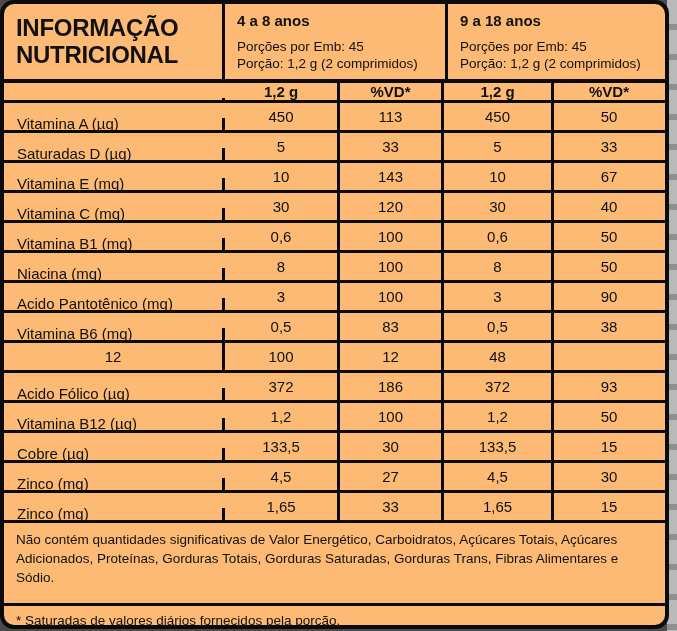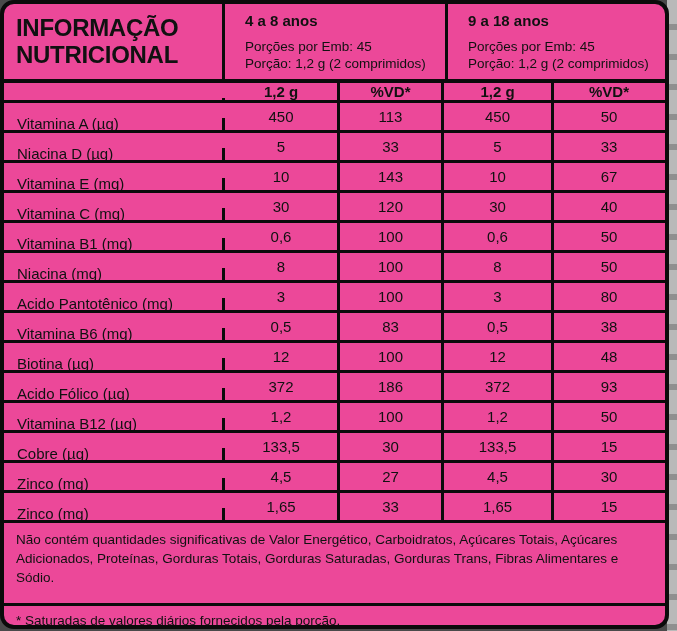--- a/index.html
+++ b/index.html
@@ -19,21 +19,21 @@
     background: repeating-linear-gradient(
       to bottom,
       #b9b9b9 0px, #b9b9b9 24px,
       #8f8f8f 24px, #8f8f8f 30px
     );
   }
 
   .card {
     position: absolute; top: 0; left: 0;
     width: 669px; height: 629px;
-    background: #ec4899;
+    background: #fdba74;
     border: 4px solid #0b0b0b;
     border-radius: 14px;
     overflow: hidden;
     display: flex;
     flex-direction: column;
   }
 
   
   .header {
     display: grid;
@@ -43,21 +43,21 @@
   }
   .title-cell {
     border-right: 3px solid #0b0b0b;
     display: flex; align-items: center;
     padding: 6px 10px 6px 12px;
   }
   .title-cell h1 {
     font-size: 24px; line-height: 1.15;
     font-weight: bold; letter-spacing: -0.3px;
   }
-  .age-cell { padding: 8px 8px 6px 20px; }
+  .age-cell { padding: 8px 8px 6px 12px; }
   .age-cell + .age-cell { border-left: 3px solid #0b0b0b; }
   .age-label { font-size: 15px; font-weight: bold; margin-bottom: 9px; }
   .age-sub { font-size: 13.5px; line-height: 1.28; }
 
   
   .grid-row {
     display: grid;
     grid-template-columns: 221px 115px 104px 110px 110px;
   }
   .grid-row > div {
@@ -133,21 +133,21 @@
     <div class="tbody">
   <div class="grid-row data-row">
     <div class="name">Vitamina A (µg)</div>
     <div>450</div>
     <div>113</div>
     <div>450</div>
     <div>50</div>
   </div>
 
   <div class="grid-row data-row">
-    <div class="name">Niacina D (µg)</div>
+    <div class="name">Saturadas D (µg)</div>
     <div>5</div>
     <div>33</div>
     <div>5</div>
     <div>33</div>
   </div>
 
   <div class="grid-row data-row">
     <div class="name">Vitamina E (mg)</div>
     <div>10</div>
     <div>143</div>
@@ -177,33 +177,32 @@
     <div>100</div>
     <div>8</div>
     <div>50</div>
   </div>
 
   <div class="grid-row data-row">
     <div class="name">Ácido Pantotênico (mg)</div>
     <div>3</div>
     <div>100</div>
     <div>3</div>
-    <div>80</div>
+    <div>90</div>
   </div>
 
   <div class="grid-row data-row">
     <div class="name">Vitamina B6 (mg)</div>
     <div>0,5</div>
     <div>83</div>
     <div>0,5</div>
     <div>38</div>
   </div>
 
   <div class="grid-row data-row">
-    <div class="name">Biotina (µg)</div>
     <div>12</div>
     <div>100</div>
     <div>12</div>
     <div>48</div>
   </div>
 
   <div class="grid-row data-row">
     <div class="name">Ácido Fólico (µg)</div>
     <div>372</div>
     <div>186</div>

